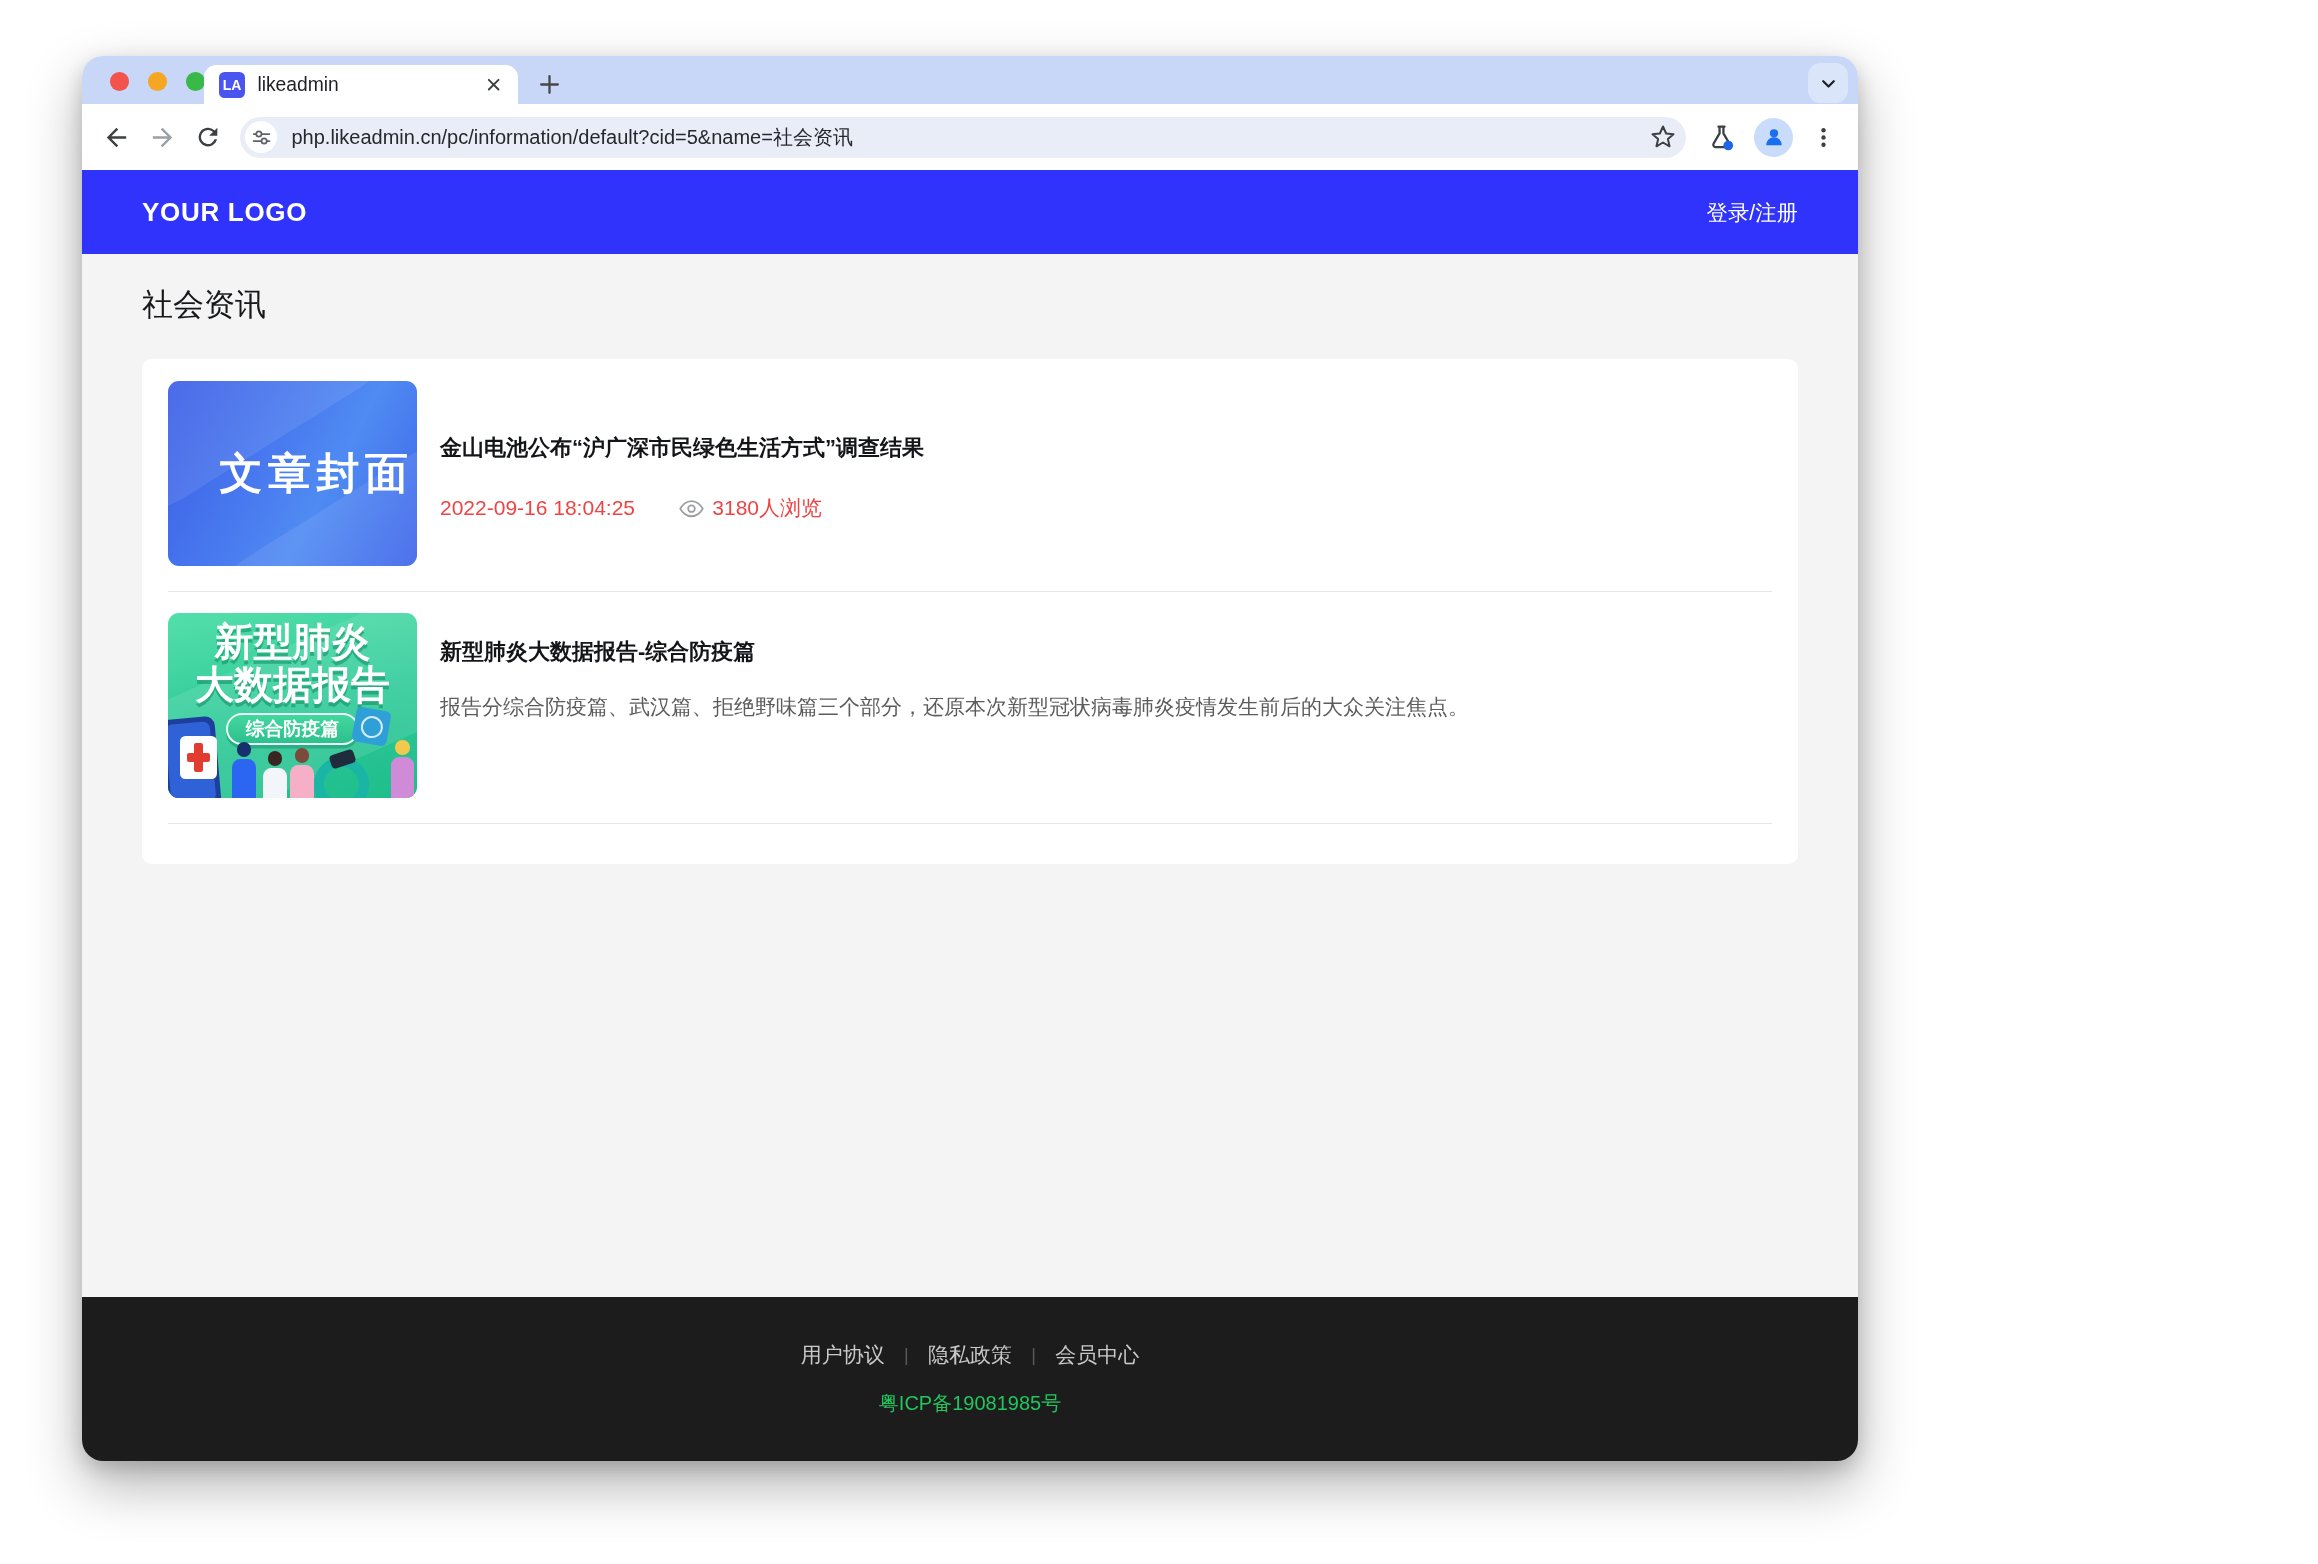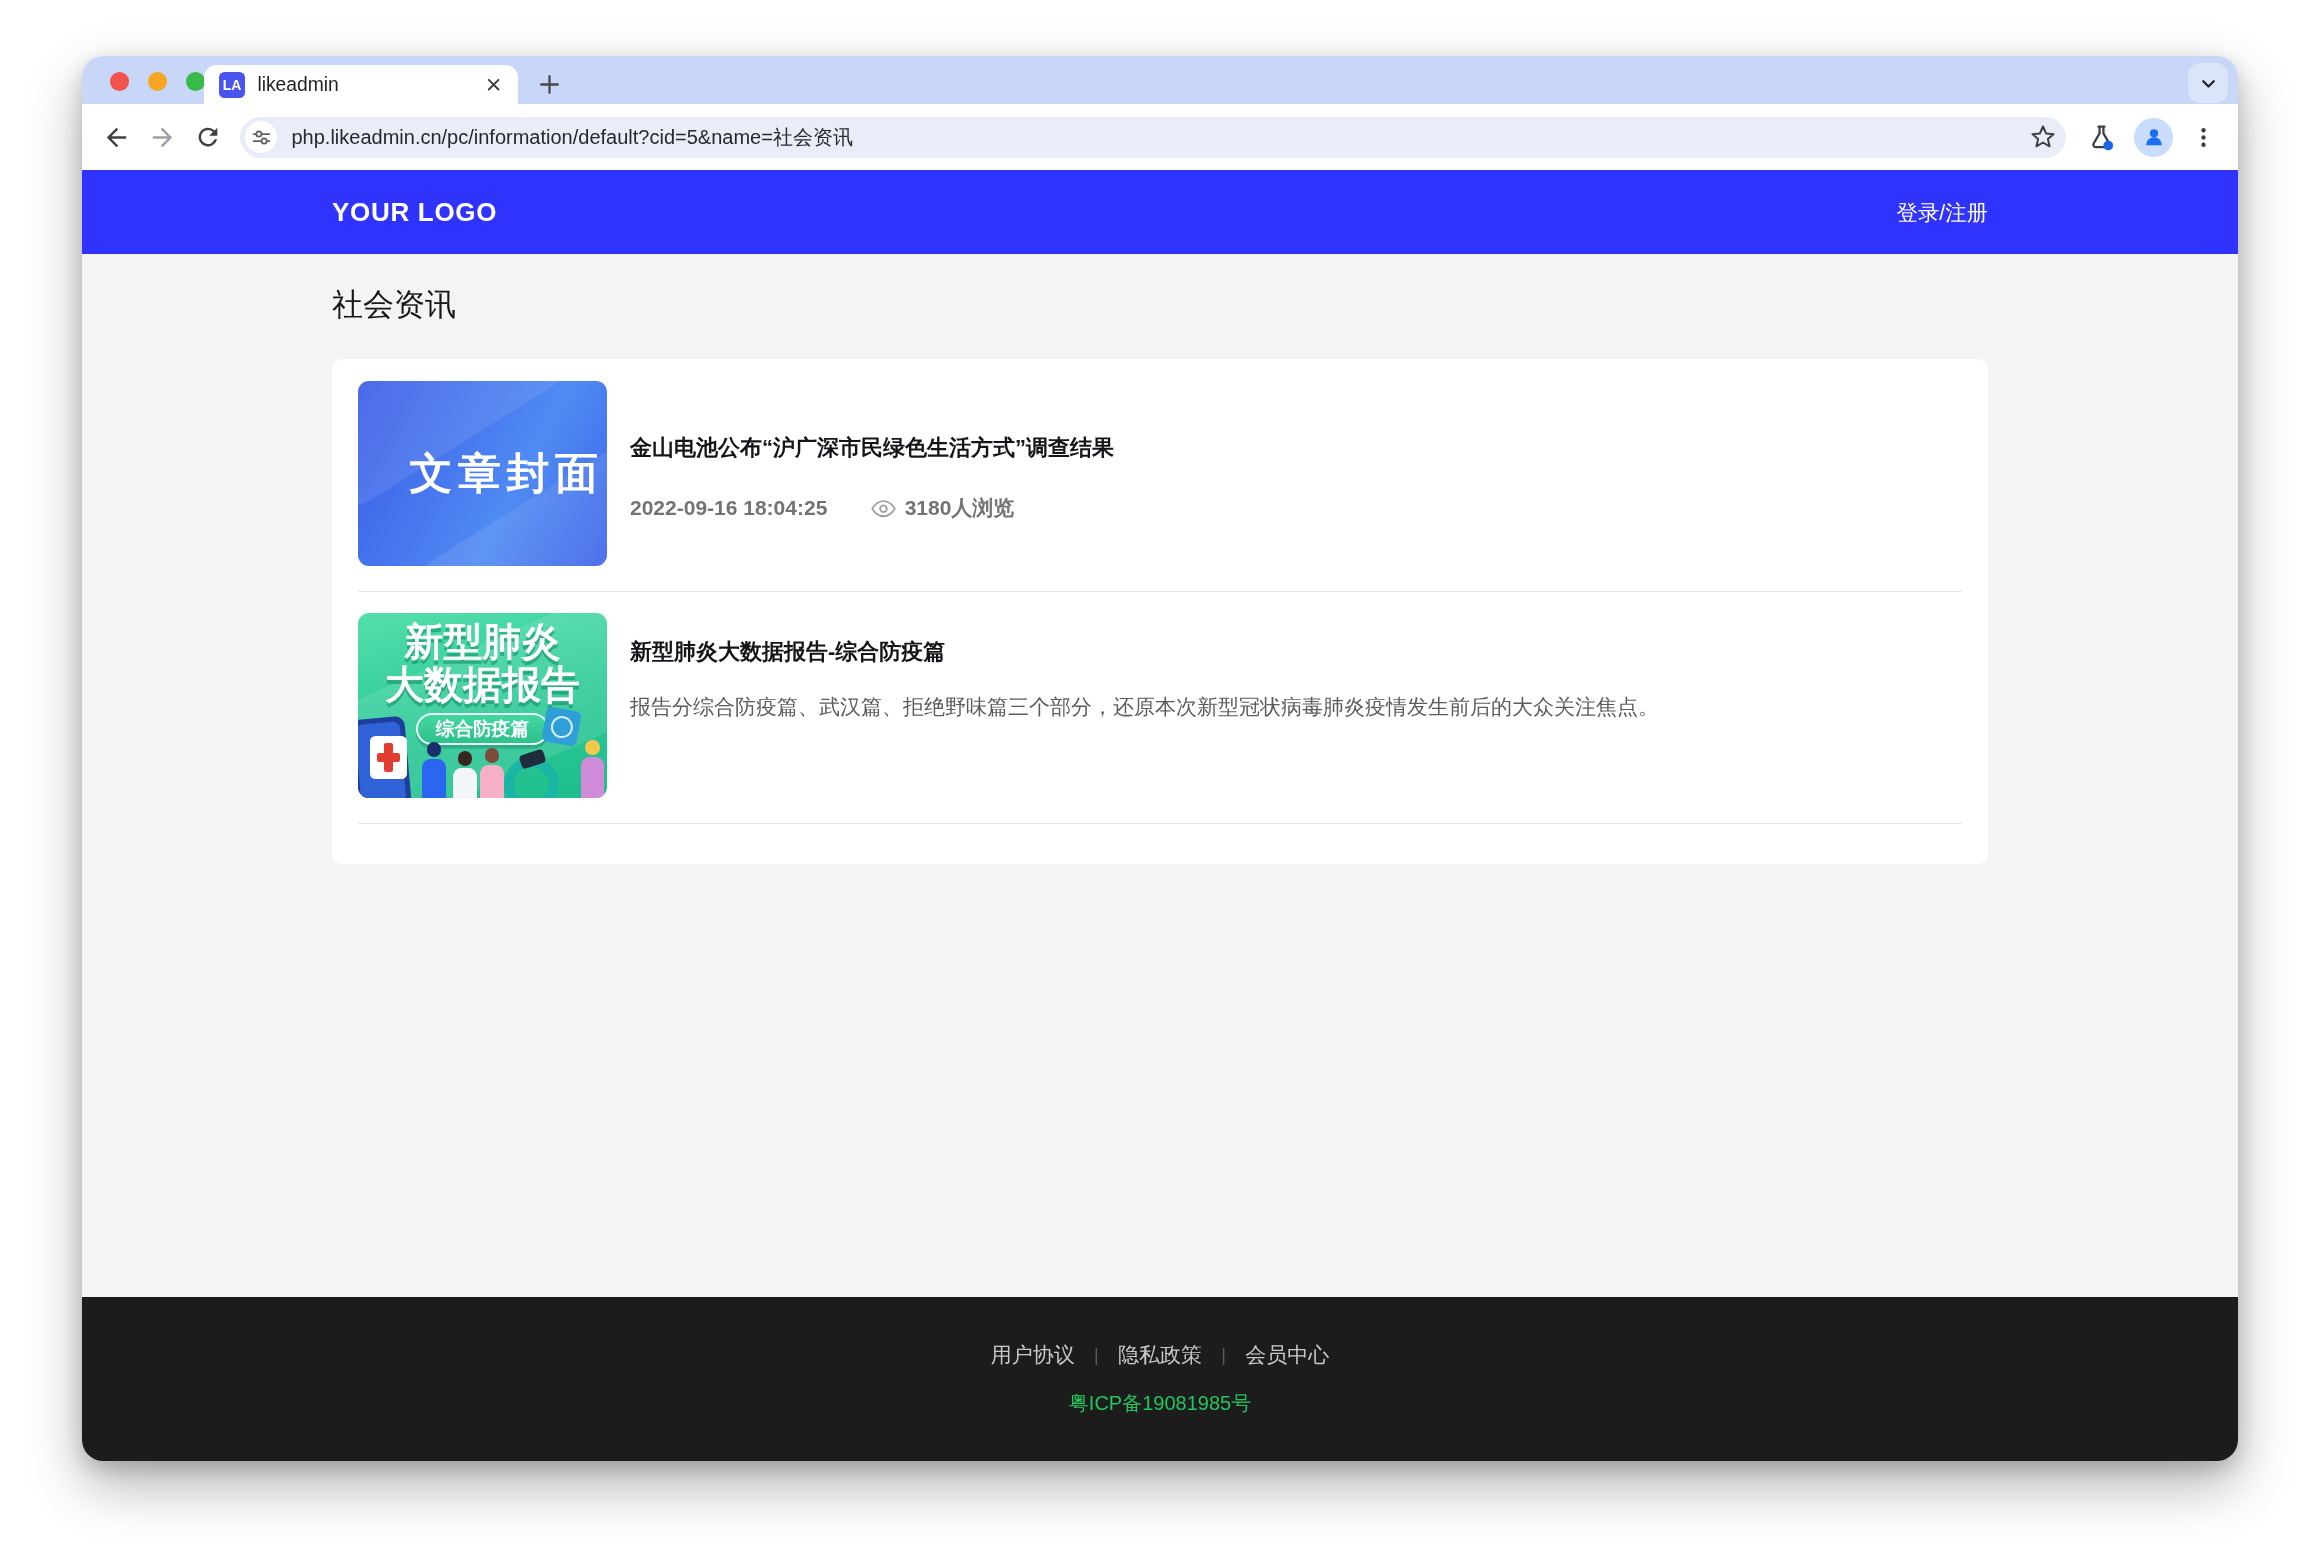--- a/index.html
+++ b/index.html
@@ -4,21 +4,21 @@
 <style>
   :root{
     --brand-blue:#2f33fb; --tabstrip-bg:#c8d7f7; --urlbar-bg:#e9edf8;
     --content-bg:#f4f4f5; --footer-bg:#1c1c1c;
   }
   *{box-sizing:border-box;}
   html,body{margin:0;padding:0;}
   body{width:2319px;height:1564px;background:#ffffff;position:relative;
        font-family:"Liberation Sans",sans-serif;overflow:hidden;}
 
-  .window{position:absolute;left:82px;top:56px;width:2156px;height:1405px;
+  .window{position:absolute;left:82px;top:56px;width:1776px;height:1405px;
     border-radius:21px;overflow:hidden;background:#fff;display:flex;flex-direction:column;
     box-shadow:0 23.5px 55px rgba(0,0,0,.30),0 7px 19.3px rgba(0,0,0,.16);}
 
   
   .tabstrip{height:48px;background:var(--tabstrip-bg);position:relative;flex:none;}
   .traffic{position:absolute;left:28px;top:16px;display:flex;gap:19.3px;}
   .light{width:18.7px;height:18.7px;border-radius:50%;}
   .light.red{background:#f4534c;}.light.yellow{background:#f5a623;}.light.green{background:#38b948;}
   .tab{position:absolute;left:122px;top:9px;width:314px;height:39px;background:#fff;
        border-radius:12.4px 12.4px 0 0;display:flex;align-items:center;padding:0 15px;}
@@ -103,21 +103,21 @@
          background:#1f2c3c;border-radius:4.1px;transform:rotate(-18deg);}
   .fp{position:absolute;right:28px;bottom:54px;width:35px;height:35px;background:#2f9fd8;
       border-radius:5.5px;transform:rotate(10deg);display:flex;align-items:center;justify-content:center;}
   .fp::before{content:"";width:18px;height:18px;border:2.1px solid rgba(255,255,255,.8);border-radius:50%;}
 
   .a-body{margin-left:23px;flex:1;display:flex;flex-direction:column;min-width:0;}
   .a-body.first{padding-top:54px;}
   .a-body.secondb{padding-top:26px;}
   .a-title{font-size:22px;font-weight:bold;color:#141519;line-height:1.2;}
   .a-desc{margin-top:29px;font-size:21px;color:#5c5c5c;line-height:1.2;}
-  .meta{display:flex;align-items:center;font-size:21px;color:#737373;font-weight:bold;}
+  .meta{display:flex;align-items:center;font-size:21px;color:#ef4444;}
   .meta.m1{margin-top:33px;}
   .meta.m2{margin-top:35px;}
   .views{margin-left:44px;display:flex;align-items:center;gap:8.3px;}
 
   
   .footer{height:164px;background:var(--footer-bg);flex:none;display:flex;flex-direction:column;
           align-items:center;justify-content:center;}
   .f-links{display:flex;align-items:center;font-size:21px;color:#c9c9c9;}
   .f-link{cursor:pointer;}
   .f-sep{margin:0 19.3px;color:#5a5a5a;font-size:18px;}

